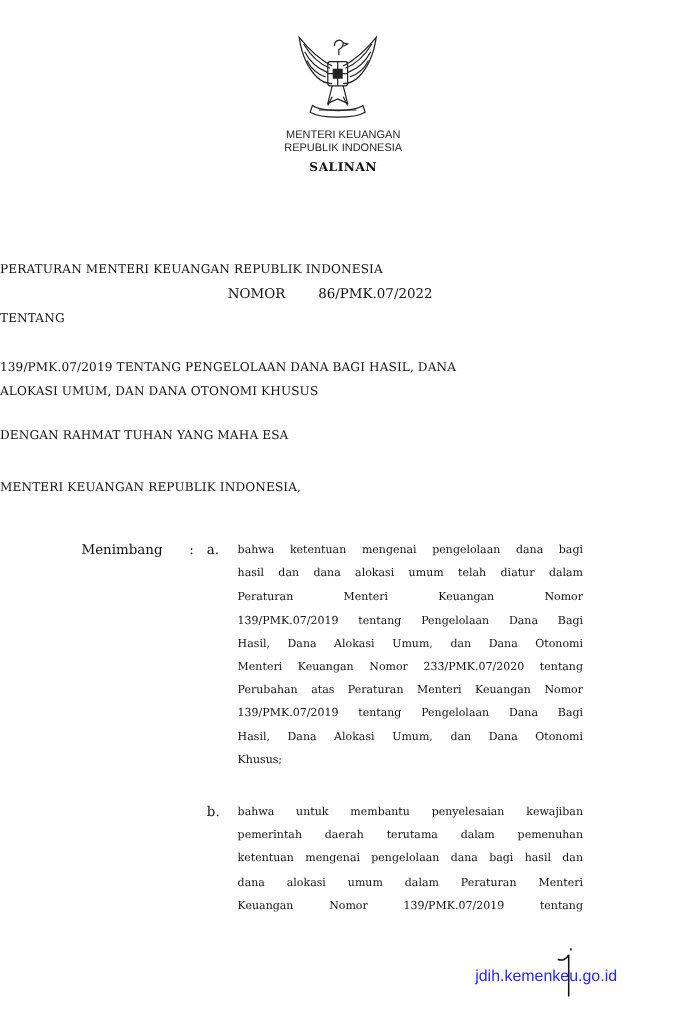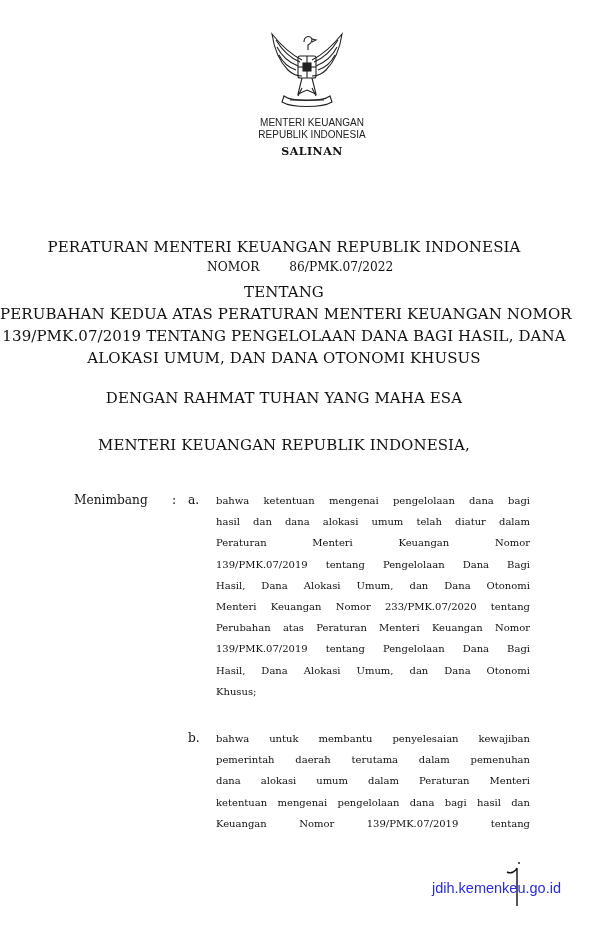--- a/index.html
+++ b/index.html
@@ -8,21 +8,21 @@
   .page { position: absolute; left: 0; top: 0; width: 612px; height: 936px; }
 
   .emblem { position: absolute; left: 262px; top: 30px; width: 90px; height: 85px; }
   .ministry { position: absolute; left: 0; width: 612px; text-align: center;
               font-family: "Liberation Sans", sans-serif; font-size: 10px; letter-spacing: 0; color: #222; }
   .ministry.l1 { top: 117px; left: 6px; }
   .ministry.l2 { top: 129px; left: 6px; }
   .salinan { position: absolute; top: 145px; left: 6px; width: 612px; text-align: center;
              font-family: "DejaVu Serif", serif; font-weight: bold; font-size: 11px; letter-spacing: 0.5px; }
 
-  .center-line { position: absolute; left: 0; width: 568px; text-align: center; font-size: 15px; letter-spacing: 0.1px; white-space: nowrap; }
+  .center-line { position: absolute; left: 0; width: 568px; text-align: left; font-size: 11px; letter-spacing: 0.1px; white-space: nowrap; }
   .nomor-line { position: absolute; top: 260px; left: 207px; font-size: 12.2px; white-space: nowrap; }
   .nomor-line .num { margin-left: 30px; }
 
   .label-col { position: absolute; left: 74px; font-size: 12.2px; }
   .colon { position: absolute; left: 172px; font-size: 12.2px; }
   .item-letter { position: absolute; left: 188px; font-size: 12.2px; }
   .para { position: absolute; left: 216px; width: 314px; font-size: 10px; line-height: 21.2px; }
   .para .ln { display: block; text-align: justify; text-align-last: justify; white-space: nowrap; height: 21.2px; }
   .para .ln.last { text-align-last: left; }
 
@@ -68,21 +68,20 @@
 
   <div class="ministry l1">MENTERI KEUANGAN</div>
   <div class="ministry l2">REPUBLIK INDONESIA</div>
   <div class="salinan">SALINAN</div>
 
   <div class="center-line" style="top:238px;">PERATURAN MENTERI KEUANGAN REPUBLIK INDONESIA</div>
   <div class="nomor-line">
     <span>NOMOR</span><span class="num">86/PMK.07/2022</span>
   </div>
   <div class="center-line" style="top:283px;">TENTANG</div>
-  <div class="center-line" style="top:305px;">PERUBAHAN KEDUA ATAS PERATURAN MENTERI KEUANGAN NOMOR</div>
   <div class="center-line" style="top:327px;">139/PMK.07/2019 TENTANG PENGELOLAAN DANA BAGI HASIL, DANA</div>
   <div class="center-line" style="top:349px;">ALOKASI UMUM, DAN DANA OTONOMI KHUSUS</div>
 
   <div class="center-line" style="top:389px;">DENGAN RAHMAT TUHAN YANG MAHA ESA</div>
   <div class="center-line" style="top:436px;">MENTERI KEUANGAN REPUBLIK INDONESIA,</div>
 
   <div class="label-col" style="top:493px;text-align:right;">Menimbang</div>
   <div class="colon" style="top:493px;">:</div>
 
   <div class="item-letter" style="top:493px;">a.</div>
@@ -96,22 +95,22 @@
     <span class="ln">Perubahan atas Peraturan Menteri Keuangan Nomor</span>
     <span class="ln">139/PMK.07/2019 tentang Pengelolaan Dana Bagi</span>
     <span class="ln">Hasil, Dana Alokasi Umum, dan Dana Otonomi</span>
     <span class="ln last">Khusus;</span>
   </div>
 
   <div class="item-letter" style="top:731px;">b.</div>
   <div class="para" style="top:728px;">
     <span class="ln">bahwa untuk membantu penyelesaian kewajiban</span>
     <span class="ln">pemerintah daerah terutama dalam pemenuhan</span>
+    <span class="ln">ketentuan mengenai pengelolaan dana bagi hasil dan</span>
     <span class="ln">dana alokasi umum dalam Peraturan Menteri</span>
-    <span class="ln">ketentuan mengenai pengelolaan dana bagi hasil dan</span>
     <span class="ln">Keuangan Nomor 139/PMK.07/2019 tentang</span>
   </div>
 
   <svg class="signature" viewBox="0 0 20 48">
     <path d="M2 12 C6 14 10 12 12 8 M14 2 L14 4 M12 8 L12 46" fill="none" stroke="#111" stroke-width="1.4"></path>
   </svg>
   <div class="watermark">jdih.kemenkeu.go.id</div>
 </div>
 
 </body></html>

